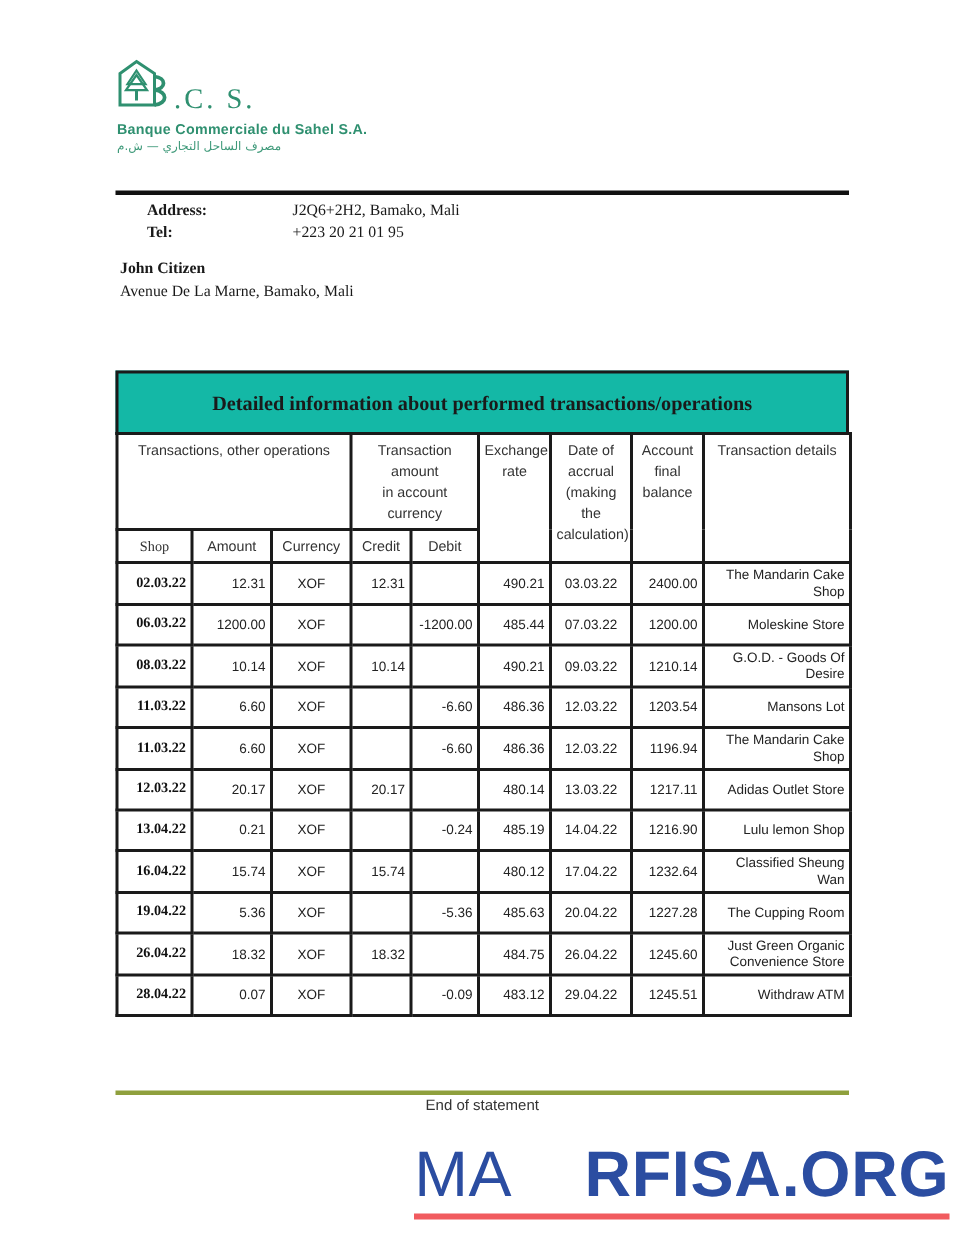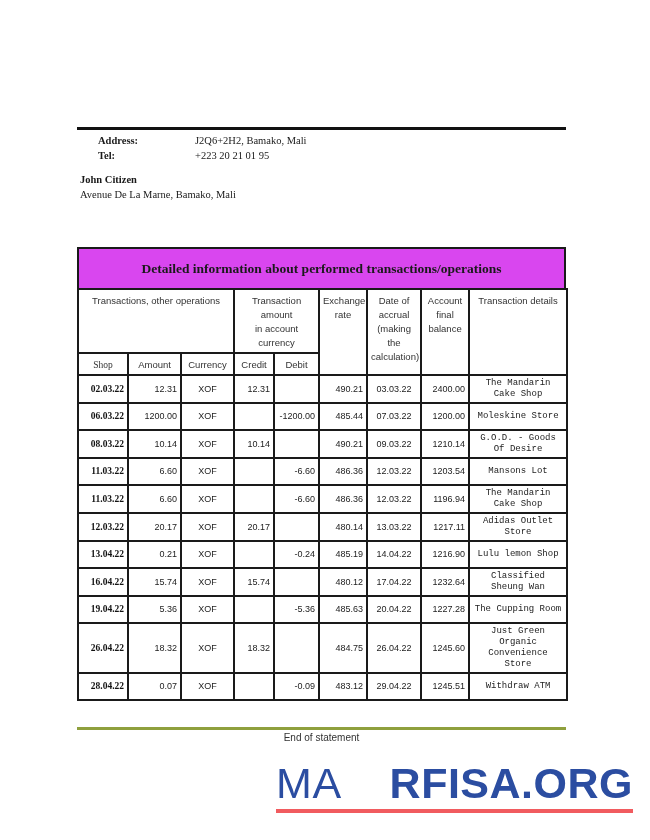--- a/index.html
+++ b/index.html
@@ -18,60 +18,78 @@
   
   .top-rule{position:absolute;left:77px;top:127px;width:489px;height:3px;background:#111;}
   .contact{position:absolute;left:80px;top:133px;font-size:10.5px;line-height:15px;margin-left:18px;}
   .contact-row{display:flex;}
   .contact-label{width:97px;font-weight:bold;}
   .customer{position:absolute;left:80px;top:172px;font-size:10.5px;line-height:15px;}
   .customer-name{font-weight:bold;}
 
   
   .statement{position:absolute;left:77px;top:247px;width:489px;}
-  .title-bar{background:#d946ef;border:2px solid #1a1a1a;height:39px;display:flex;
+  .title-bar{background:#14b8a6;border:2px solid #1a1a1a;height:39px;display:flex;
              align-items:center;justify-content:center;font-weight:bold;font-size:13.5px;}
   table.tx{border-collapse:collapse;width:489px;margin-top:-2px;
            font-family:"Liberation Sans",sans-serif;font-size:9px;color:#222;
            table-layout:fixed;}
   table.tx th, table.tx td{border:2px solid #1a1a1a;padding:2px 3px;overflow:hidden;}
   table.tx thead th{font-weight:normal;color:#333;vertical-align:top;text-align:center;
                     font-size:9.5px;line-height:14px;white-space:pre-line;padding-top:4px;}
   th.group-bold{font-weight:bold;color:#1a1a1a;}
   th.subh{font-size:9.5px;line-height:12px;padding:2px 1px;}
   th.subh-date{font-family:"Liberation Serif",serif;font-weight:bold;font-size:11px;color:#1a1a1a;}
   
   col.c-date{width:50px;} col.c-amount{width:53px;} col.c-currency{width:53px;}
   col.c-credit{width:40px;} col.c-debit{width:45px;} col.c-rate{width:48px;}
   col.c-accrual{width:54px;} col.c-balance{width:48px;} col.c-details{width:98px;}
   
   table.tx tbody td{height:21px;line-height:11px;vertical-align:middle;}
   td.cell-date{font-family:"Liberation Serif",serif;font-weight:bold;font-size:9.5px;
                text-align:right;color:#111;margin-left:47px;}
   td.num{text-align:right;}
   td.cell-currency, td.cell-accrual{text-align:center;}
-  td.cell-details{text-align:center;font-family:Liberation Mono, monospace;}
+  td.cell-details{text-align:right;}
 
   
   .footer-line{position:absolute;left:77px;top:727px;width:489px;height:3px;background:#8fa03d;}
   .end-text{position:absolute;left:77px;top:732px;width:489px;text-align:center;
             font-family:"Liberation Sans",sans-serif;font-size:10px;color:#333;}
   .marfisa{position:absolute;right:17px;top:760px;text-align:right;
            font-family:"Liberation Sans",sans-serif;color:#2b4da1;font-size:43px;
            line-height:46px;letter-spacing:0.5px;}
   .marfisa .w-light{font-weight:normal;}
   .marfisa .w-semi{font-weight:bold;margin-left:48px;}
   .marfisa .w-bold{font-weight:bold;}
   .marfisa-underline{height:4px;background:#f15b5f;margin-top:3px;}
 </style>
 </head>
 <body>
 
 <div class="page">
 
+  <div class="logo">
+    <div class="logo-row">
+      <span>
+        <svg width="36" height="34" viewBox="0 0 36 34">
+          <g fill="none" stroke="#2f9070" stroke-width="2">
+            <path d="M13 2 L25 10 L25 31 L2 31 L2 10 Z"></path>
+            <path d="M13 8 L19 17 L7 17 Z" stroke-width="1.5"></path>
+            <path d="M13 11 L20 21 L6 21 Z" stroke-width="1.5"></path>
+            <line x1="13" y1="21" x2="13" y2="28" stroke-width="2"></line>
+            <path d="M25 12 C33 13 33 20 25 21 C34 22 34 30 25 31" stroke-width="2.5"></path>
+          </g>
+        </svg>
+      </span>
+      <span class="logo-initials">.C. S.</span>
+    </div>
+    <div class="logo-bankname">Banque Commerciale du Sahel S.A.</div>
+    <div class="logo-arabic">مصرف الساحل التجاري — ش.م</div>
+  </div>
 
   <div class="top-rule"></div>
   <div class="contact">
     <div class="contact-row">
       <span class="contact-label">Address:</span>
       <span class="contact-value">J2Q6+2H2, Bamako, Mali</span>
     </div>
     <div class="contact-row">
       <span class="contact-label">Tel:</span>
       <span class="contact-value">+223 20 21 01 95</span>

